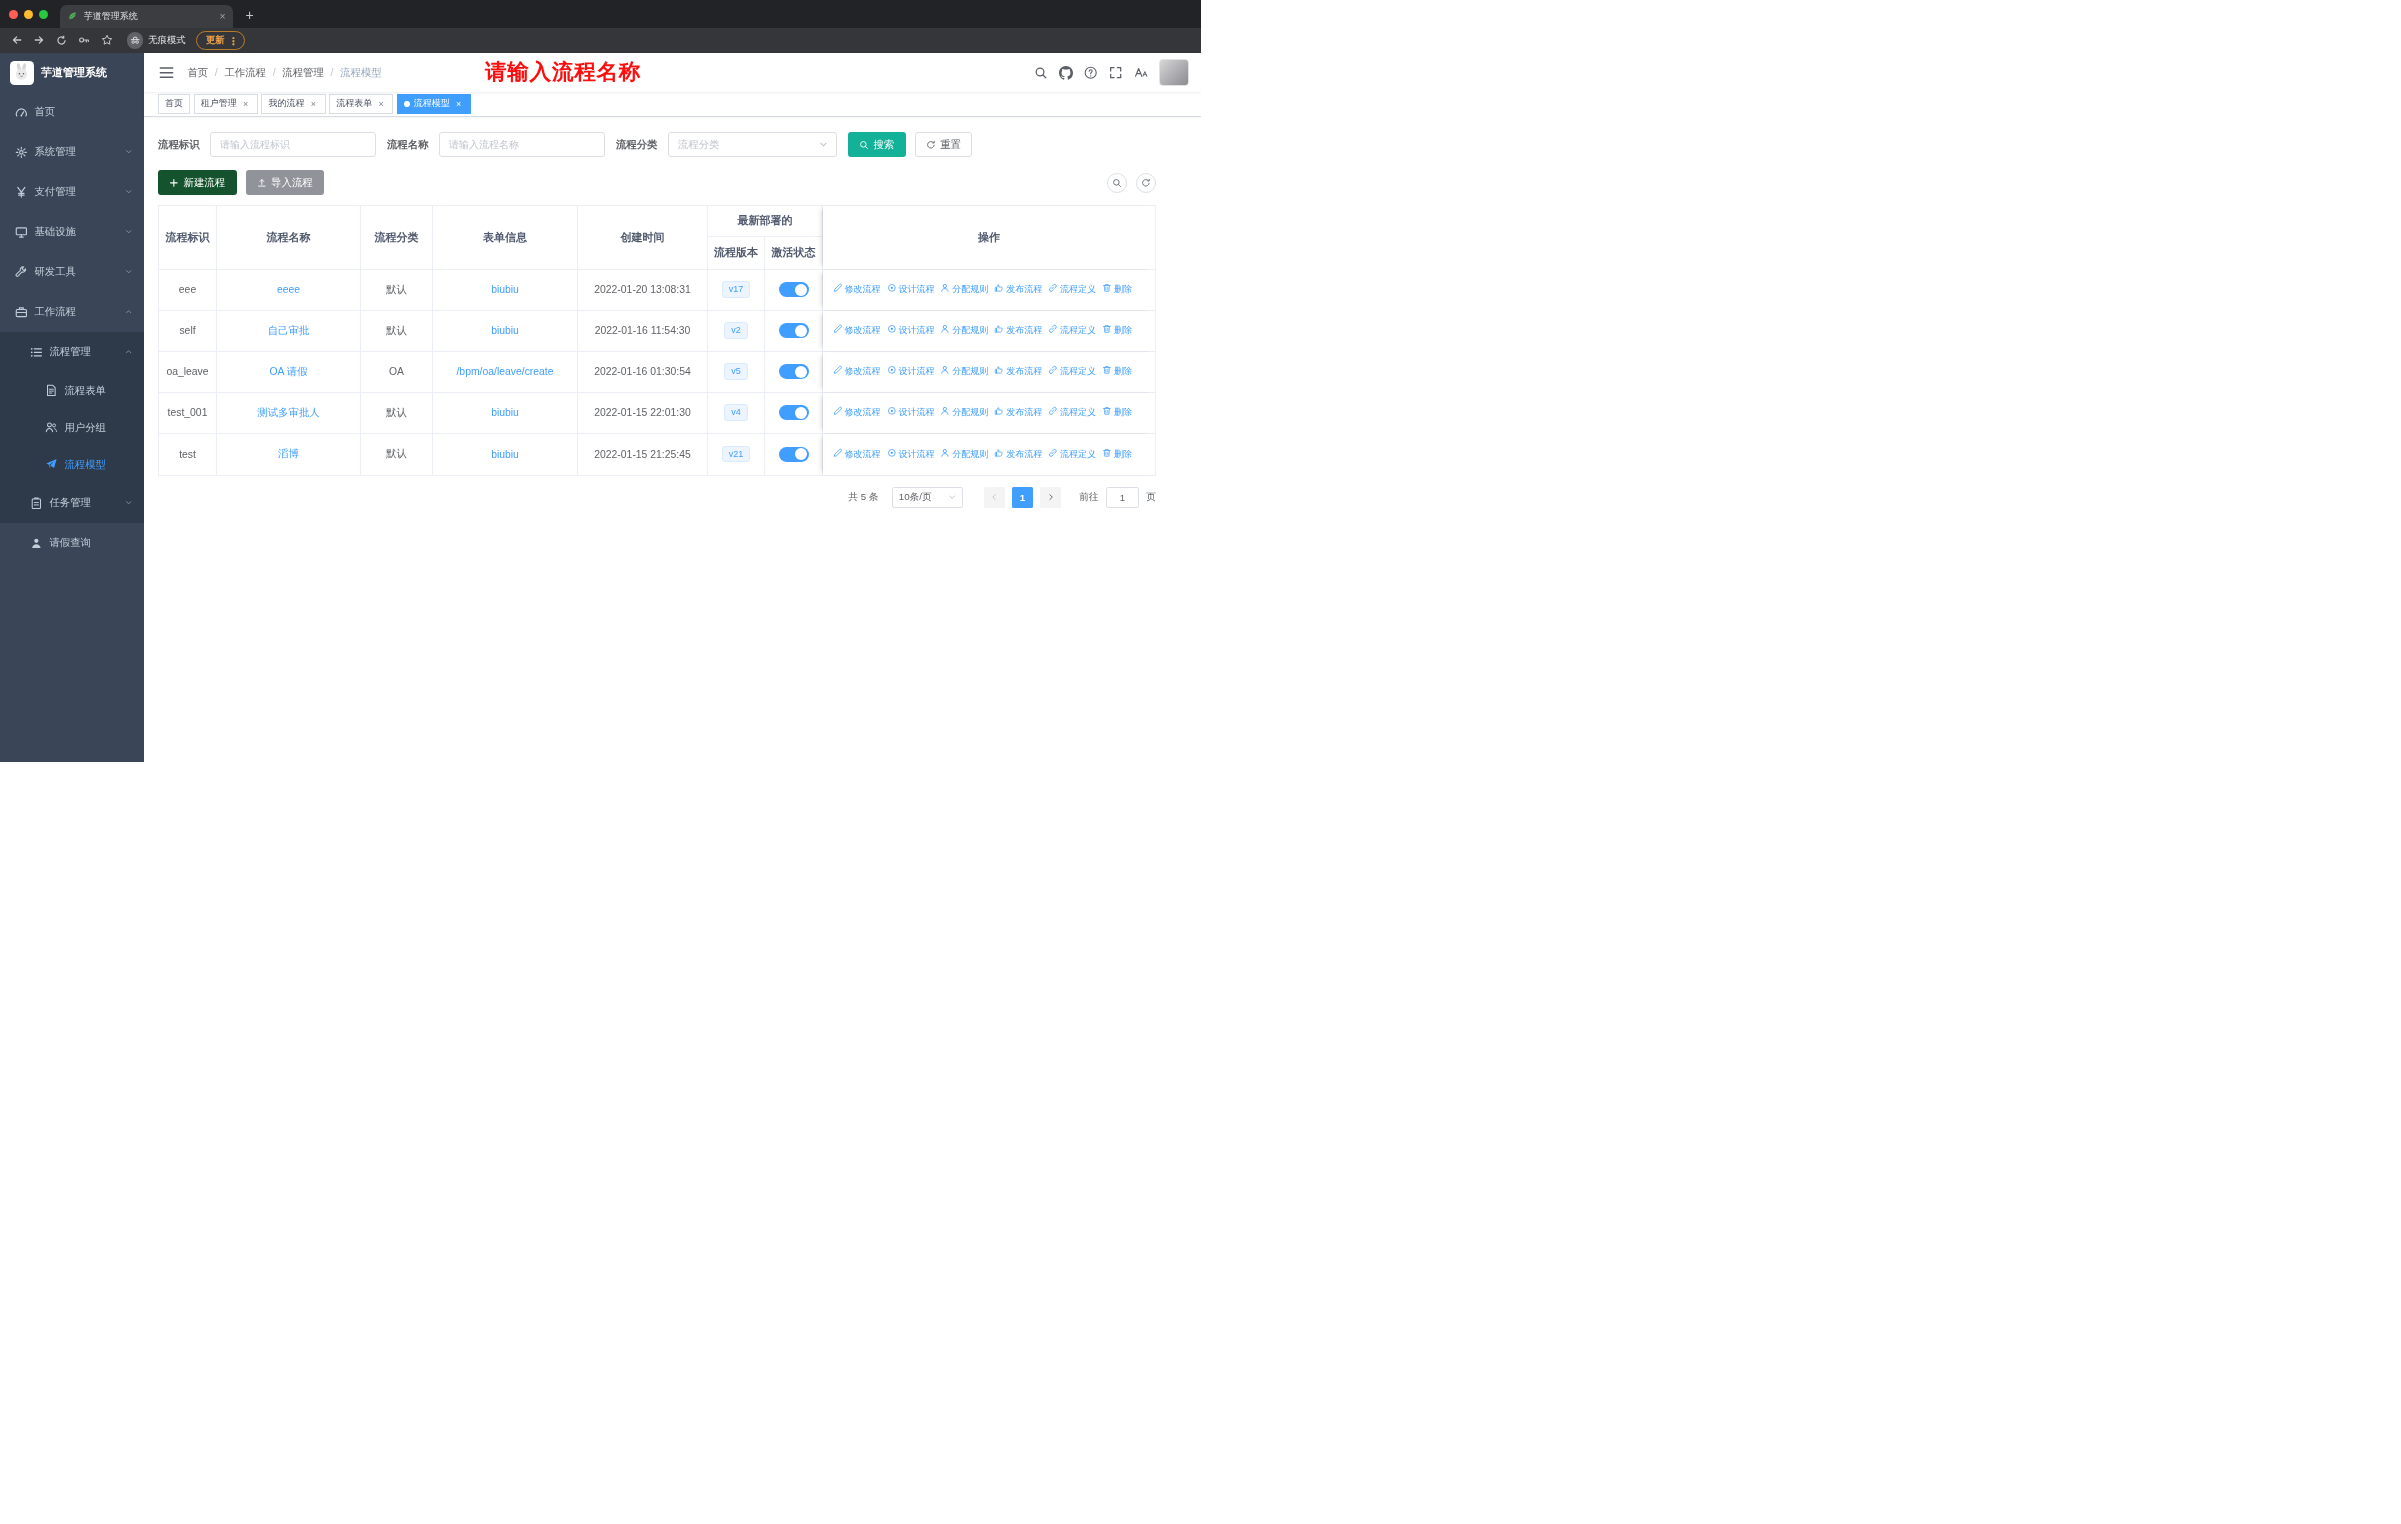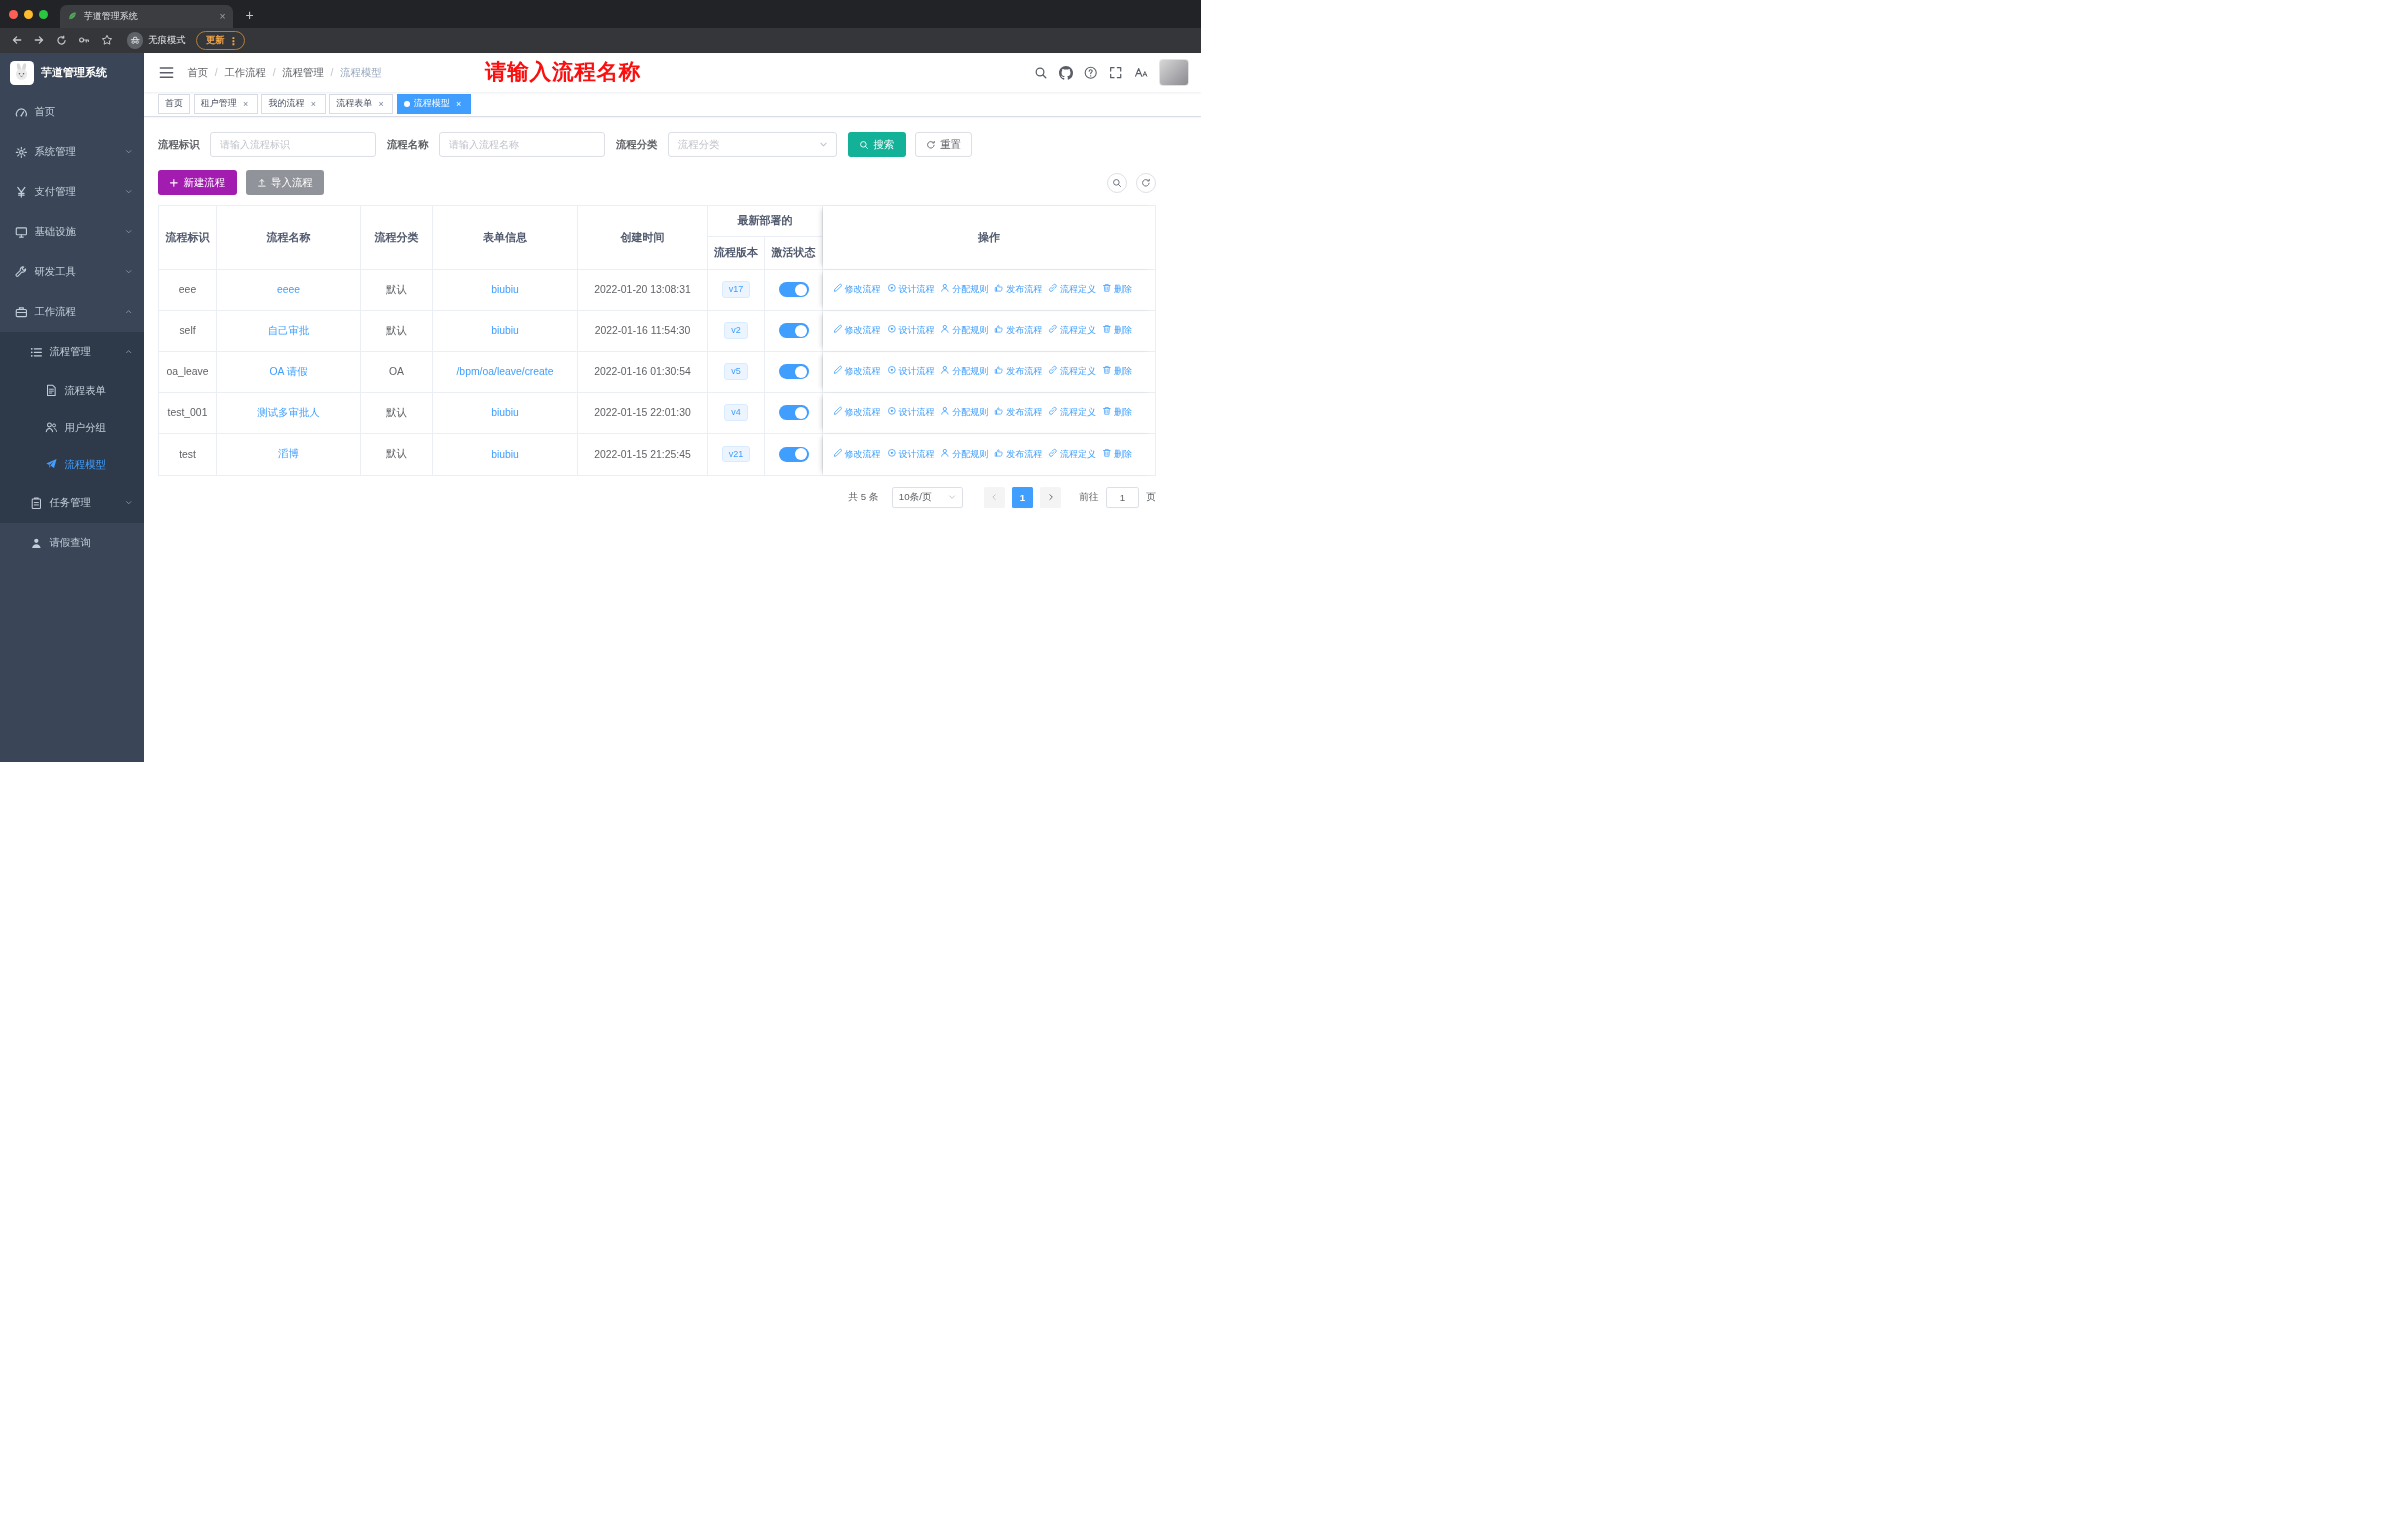--- a/index.html
+++ b/index.html
@@ -69,21 +69,21 @@
 .fgroup{display:flex;align-items:center;margin-right:11px}
 .flabel{font-weight:700;color:#606266;margin-right:10.4px;white-space:nowrap}
 .finput{width:166px;height:25px;border:0.7px solid #dcdfe6;border-radius:3px;padding:0 9px;font-size:10px;color:#606266;outline:none;font-family:inherit;background:#fff}
 .finput::placeholder{color:#c0c4cc}
 .fselect{width:169px;height:25px;border:0.7px solid #dcdfe6;border-radius:3px;padding:0 7.4px 0 9px;display:flex;align-items:center;justify-content:space-between;color:#c0c4cc;font-size:10.4px;background:#fff;cursor:pointer}
 .fselect .chev{width:9px;height:9px;color:#c0c4cc}
 .btn{height:24.6px;border-radius:3px;border:0.7px solid transparent;display:inline-flex;align-items:center;gap:4.5px;padding:0 10.4px;font-size:10.4px;cursor:pointer;font-family:inherit;white-space:nowrap}
 .btn svg{width:9.7px;height:9.7px}
 .btn-search{background:#12b198;color:#fff}
 .btn-reset{background:#fff;border-color:#dcdfe6;color:#606266;margin-left:9px}
-.btn-primary{background:#a21caf;color:#fff}
+.btn-primary{background:#14532d;color:#fff}
 .btn-info{background:#909399;color:#fff;margin-left:9px}
 .toolrow{display:flex;align-items:center;margin-bottom:9.7px}
 .minis{margin-left:auto;display:flex;align-items:center;gap:9px}
 .mini{width:20px;height:20px;border:0.7px solid #dcdfe6;border-radius:50%;display:flex;align-items:center;justify-content:center;color:#5f6673;background:#fff;cursor:pointer}
 .mini svg{width:9.7px;height:9.7px}
 
 
 .tbl{border:0.7px solid #ebeef5}
 .thead{display:grid;grid-template-columns:58px 144px 72px 145px 130px 57px 58px 1fr;grid-template-rows:31px 32px;border-bottom:0.7px solid #ebeef5;background:#fff}
 .th{display:flex;align-items:center;justify-content:center;border-right:0.7px solid #ebeef5;font-weight:700;color:#515a6e;font-size:11px;background:#fff}

